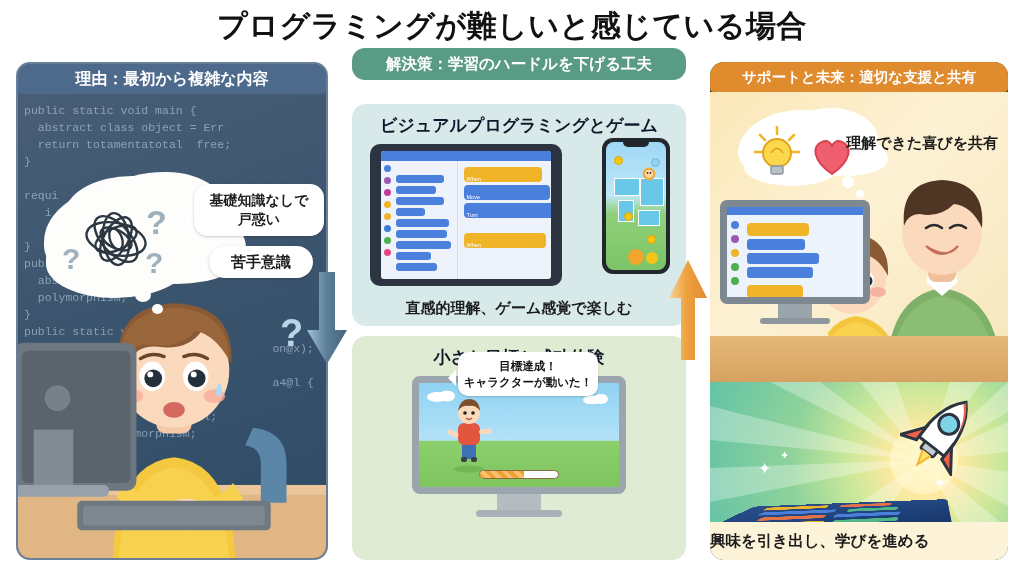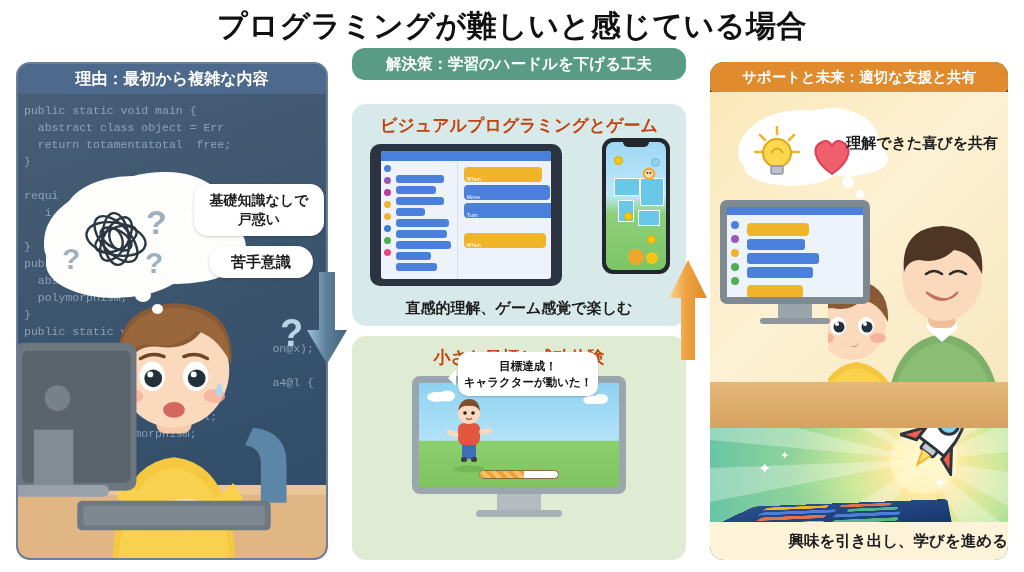--- a/index.html
+++ b/index.html
@@ -121,21 +121,21 @@
     text-align: center; line-height: 32px; font-size: 15.5px; font-weight: bold;
     white-space: nowrap;
   }
   .mid-card {
     position: absolute; left: 352px; width: 334px;
     border-radius: 14px; overflow: hidden;
   }
   #mid-card-1 { top: 104px; height: 222px; background: #d7e9e9; }
   #mid-card-2 { top: 336px; height: 224px; background: #dfecd3; }
   .mid-card-title {
-    text-align: center; font-size: 17px; font-weight: bold; color: #c2410c;
+    text-align: center; font-size: 17px; font-weight: bold; color: #0f172a;
     margin-top: 10px; white-space: nowrap;
   }
   .mid-card-caption {
     position: absolute; bottom: 8px; left: 0; width: 100%;
     text-align: center; font-size: 15px; font-weight: bold; color: #1c1c1c;
     white-space: nowrap;
   }
 
   
   .tablet {
@@ -196,21 +196,21 @@
 
   
   #panel-right {
     left: 710px; top: 62px; width: 298px; height: 498px;
     background: #14532d;
     border-radius: 14px;
     overflow: hidden;
   }
   #panel-right .panel-header { background: #e08b2e; font-size:14.5px; }
   .right-top {
-    position:absolute; top:30px; left:0; width:100%; height:336px;
+    position:absolute; top:30px; left:0; width:100%; height:290px;
     background: linear-gradient(135deg,#fbe8b8 0%, #fdf1d4 45%, #f6e6bb 100%);
     overflow:hidden;
   }
   #idea-cloud {
     position:absolute; left:28px; top:18px; width:118px; height:72px;
     background:#fff; border-radius:54% 46% 50% 50% / 60% 55% 45% 40%;
     box-shadow: 30px -10px 0 -8px #fff, -4px 14px 0 -10px #fff, 48px 10px 0 -16px #fff;
     z-index:3;
   }
   #idea-dot1 { position:absolute; left:132px; top:84px; width:12px; height:12px; background:#fff; border-radius:50%; z-index:3;}
@@ -241,21 +241,21 @@
     position:absolute; left:-4%; bottom:-12px; width:86%; height:96px;
     background: linear-gradient(170deg,#2a4f8c 0%, #1d3f78 60%, #16315e 100%);
     transform: perspective(180px) rotateX(58deg) rotateZ(-6deg);
     transform-origin: bottom right;
     border-radius: 6px;
     overflow:hidden;
   }
   .runway i { position:absolute; height:9px; border-radius:3px; }
   #right-caption {
     position:absolute; bottom:0; left:0; width:100%; height:38px;
-    background:#fdf3d9; text-align:right; line-height:38px;
+    background:#fdf3d9; text-align:left; line-height:38px;
     font-size:15.5px; font-weight:bold; color:#1c1c1c; z-index:6;
     white-space:nowrap;
   }
 
   
   .arrow { position:absolute; z-index:20; }
   #arrow-down { left:305px; top:272px; }
   #arrow-up { left:668px; top:258px; }
 </style>
 </head>

